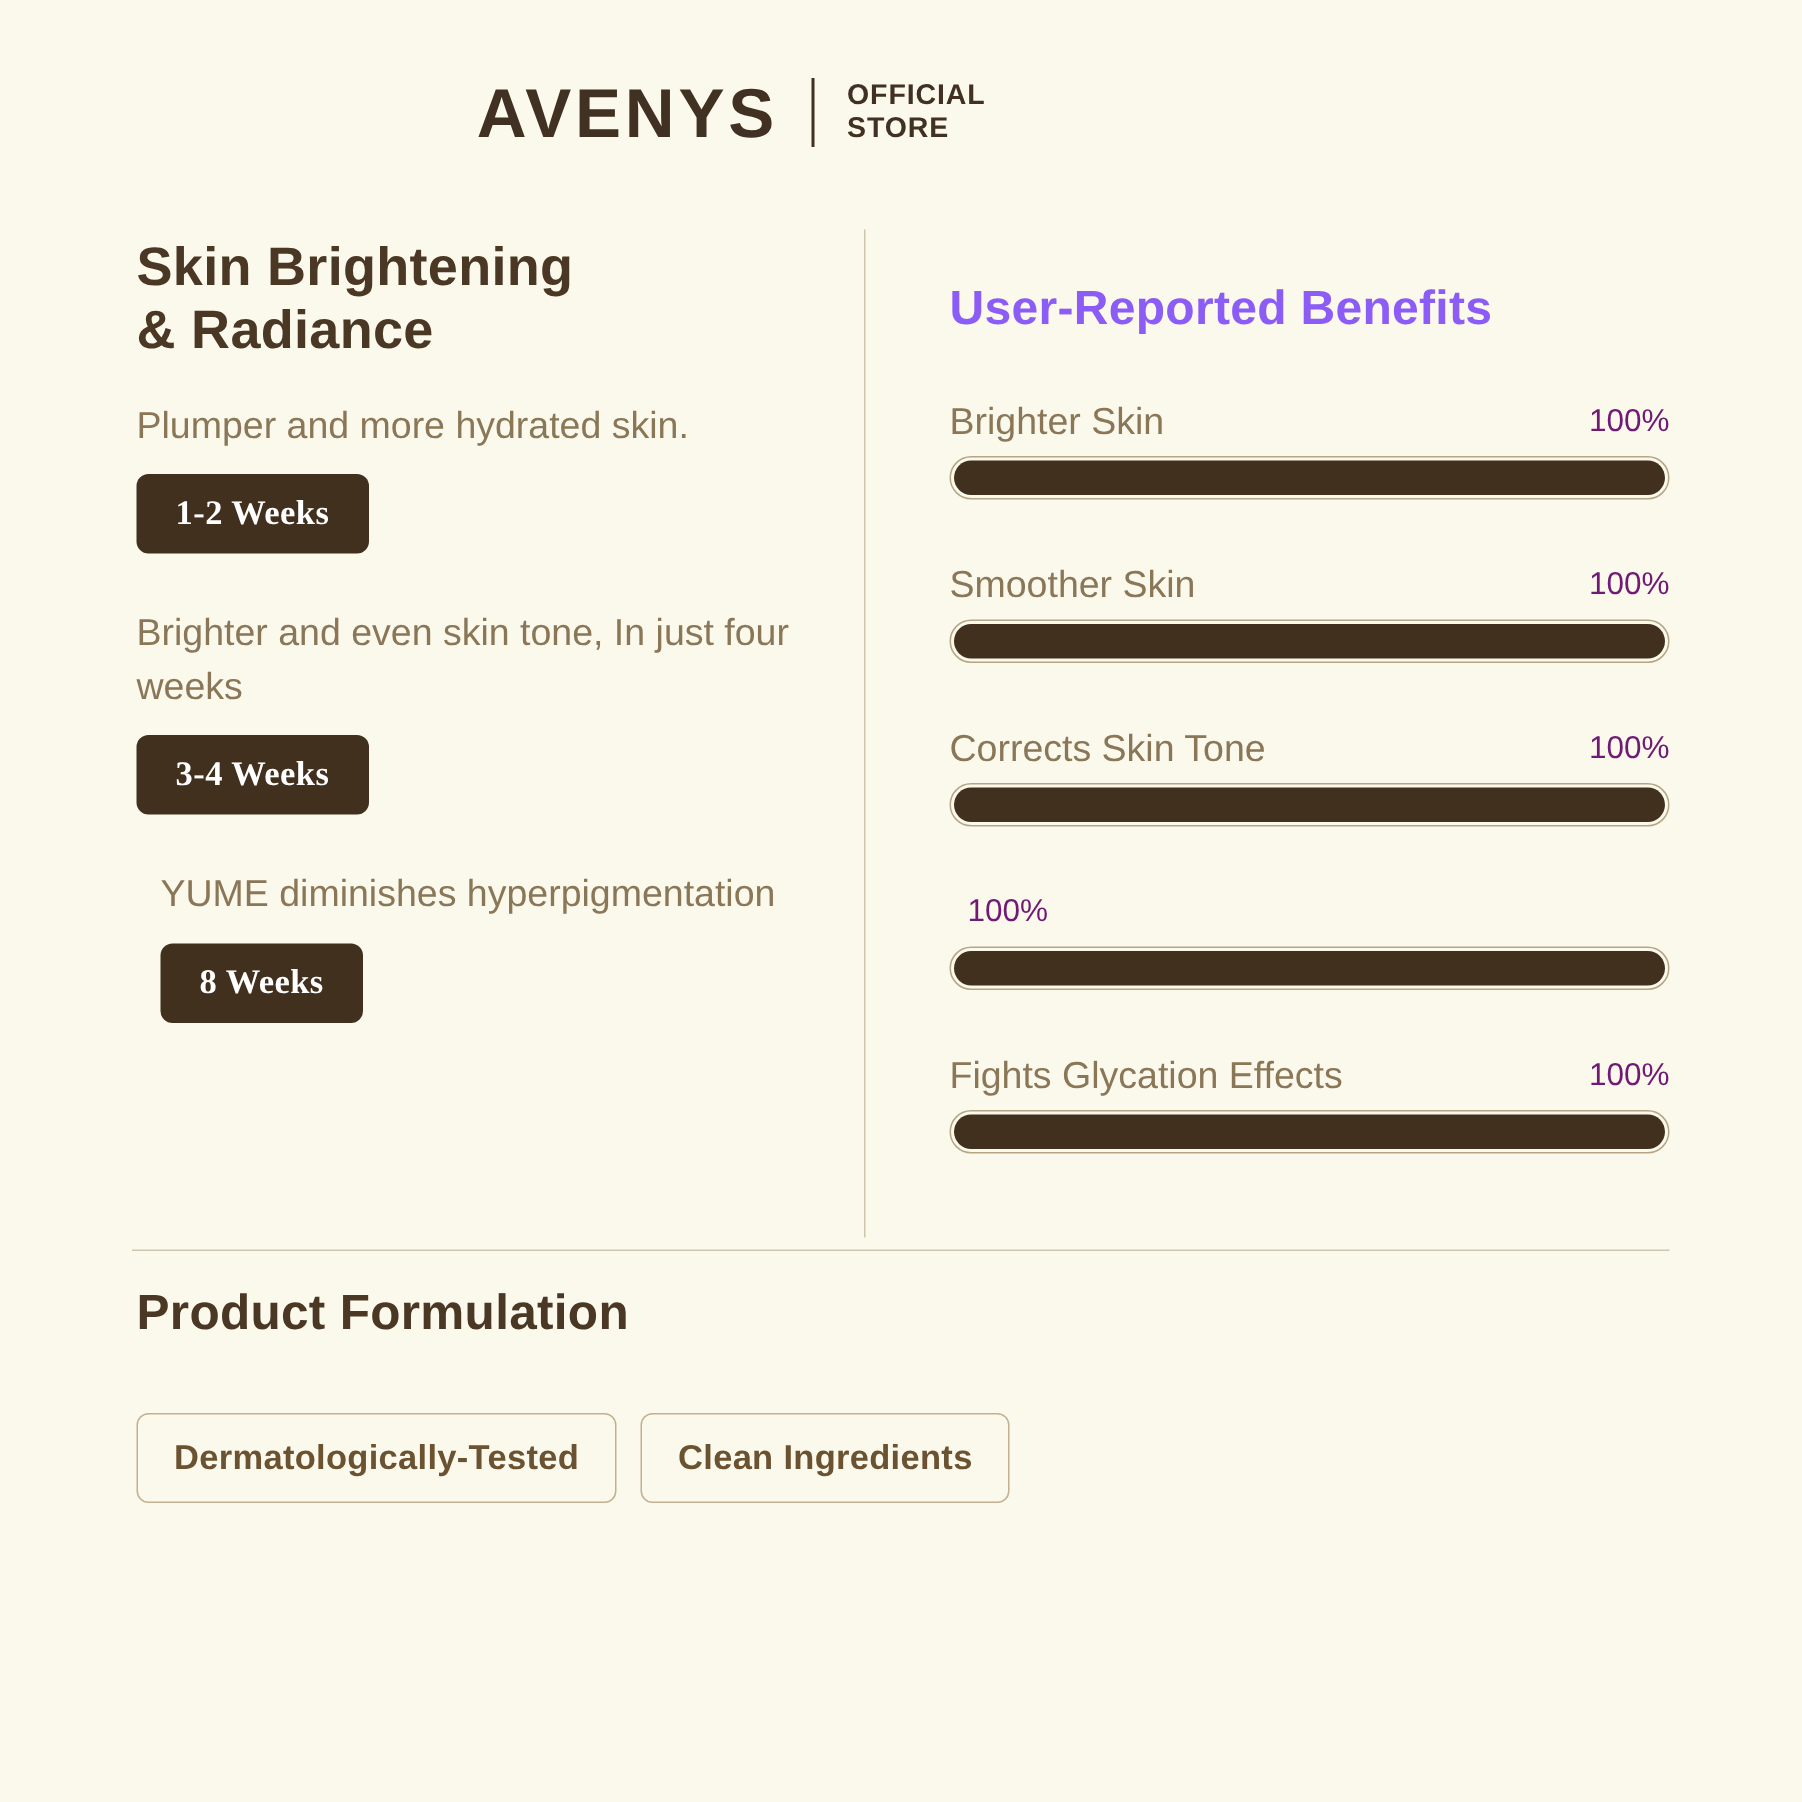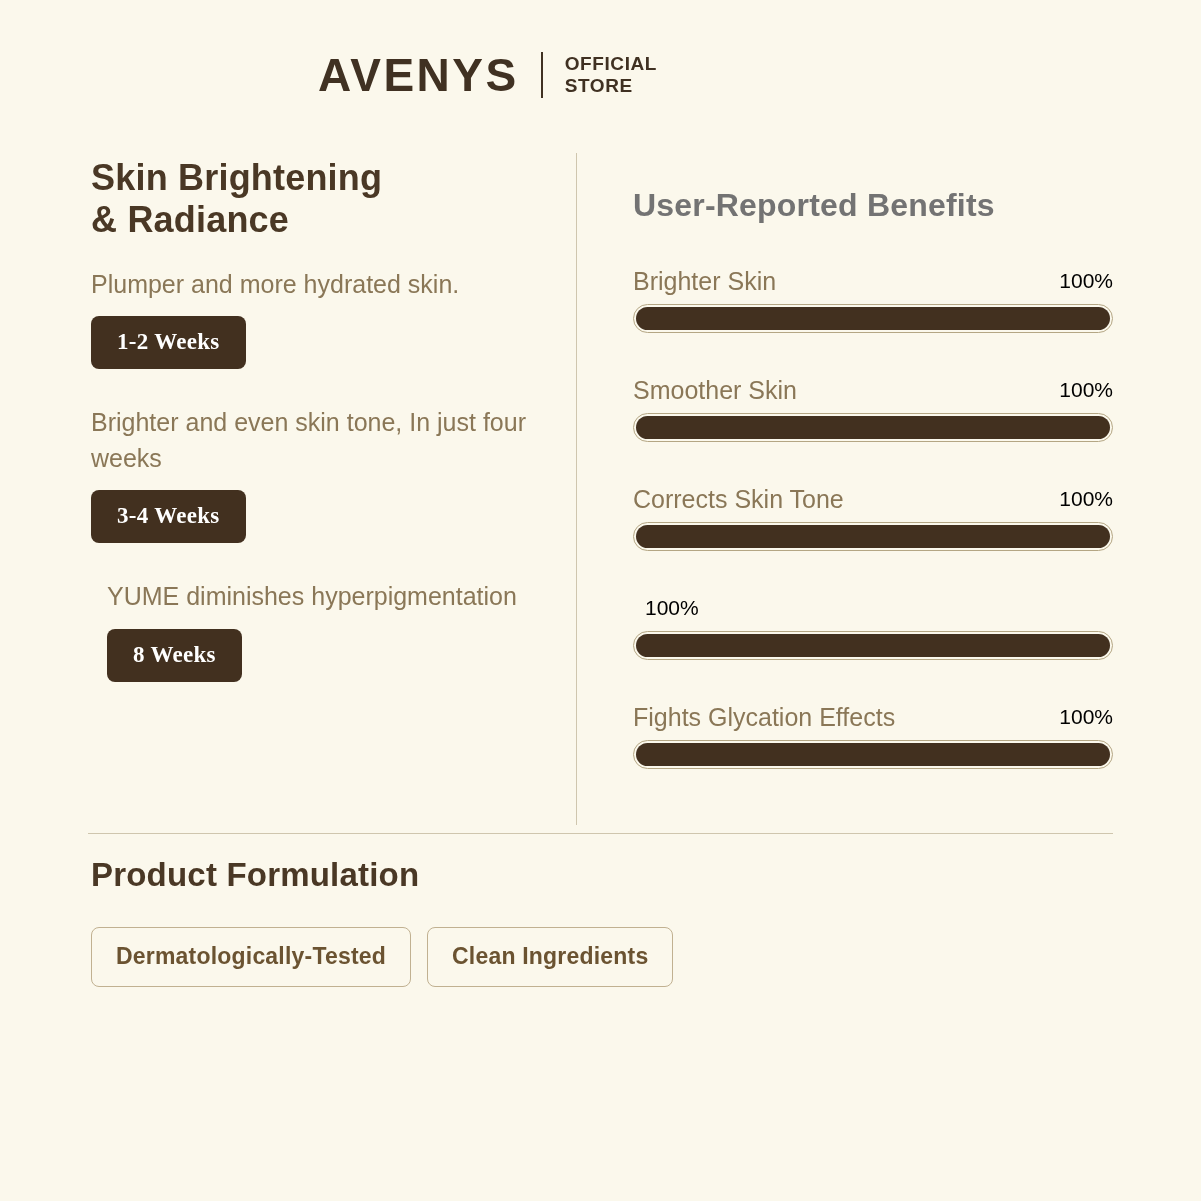--- a/index.html
+++ b/index.html
@@ -108,41 +108,41 @@
     font-weight: bold;
     padding: 13px 26px 14px 26px;
     border-radius: 8px;
     letter-spacing: 0.3px;
     font-family: Liberation Serif, serif;
   }
 
   .right-title {
     font-size: 32px;
     font-weight: bold;
-    color: #737373;
+    color: #8b5cf6;
     margin: 34px 0 0 0;
     letter-spacing: 0.2px;
   }
 
   .benefit {
     margin-top: 26px;
   }
   .benefit-top {
     display: flex;
     align-items: flex-end;
     justify-content: space-between;
   }
   .benefit-label {
     font-size: 25px;
     color: #8a7757;
     line-height: 1.1;
   }
   .benefit-pct {
     font-size: 21px;
-    color: #000000;
+    color: #701a75;
     padding-bottom: 2px;
     margin-left: 12px;
     margin-top: 19px;
   }
   .bar-track {
     margin-top: 9px;
     height: 29px;
     border: 1px solid #b4a684;
     border-radius: 16px;
     background: #fbf8ec;
@@ -174,21 +174,21 @@
   }
   .formulation-title {
     font-size: 33px;
     font-weight: bold;
     color: #4a3825;
     letter-spacing: 0.2px;
   }
   .chips {
     display: flex;
     gap: 16px;
-    margin-top: 33px;
+    margin-top: 48px;
   }
   .chip {
     border: 1px solid #c1b191;
     border-radius: 8px;
     padding: 15px 24px 16px 24px;
     font-size: 23px;
     font-weight: bold;
     color: #6b5331;
     background: #fbf8ec;
     letter-spacing: 0.2px;

